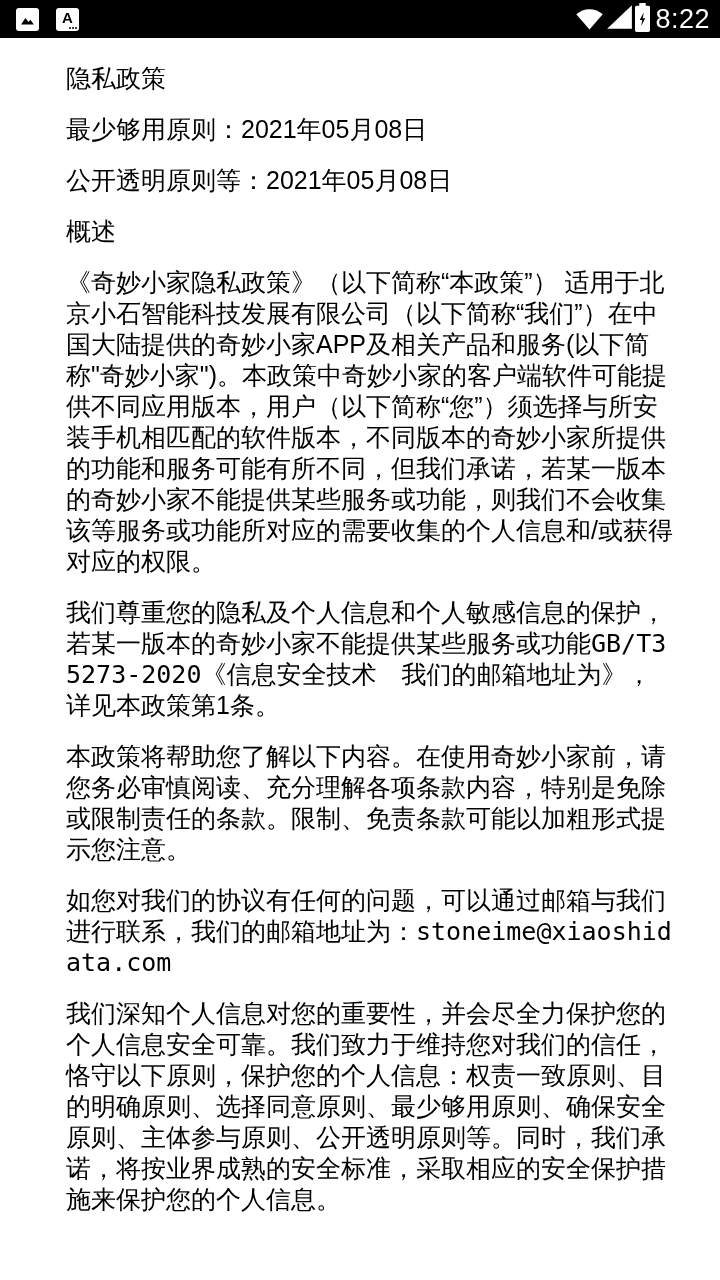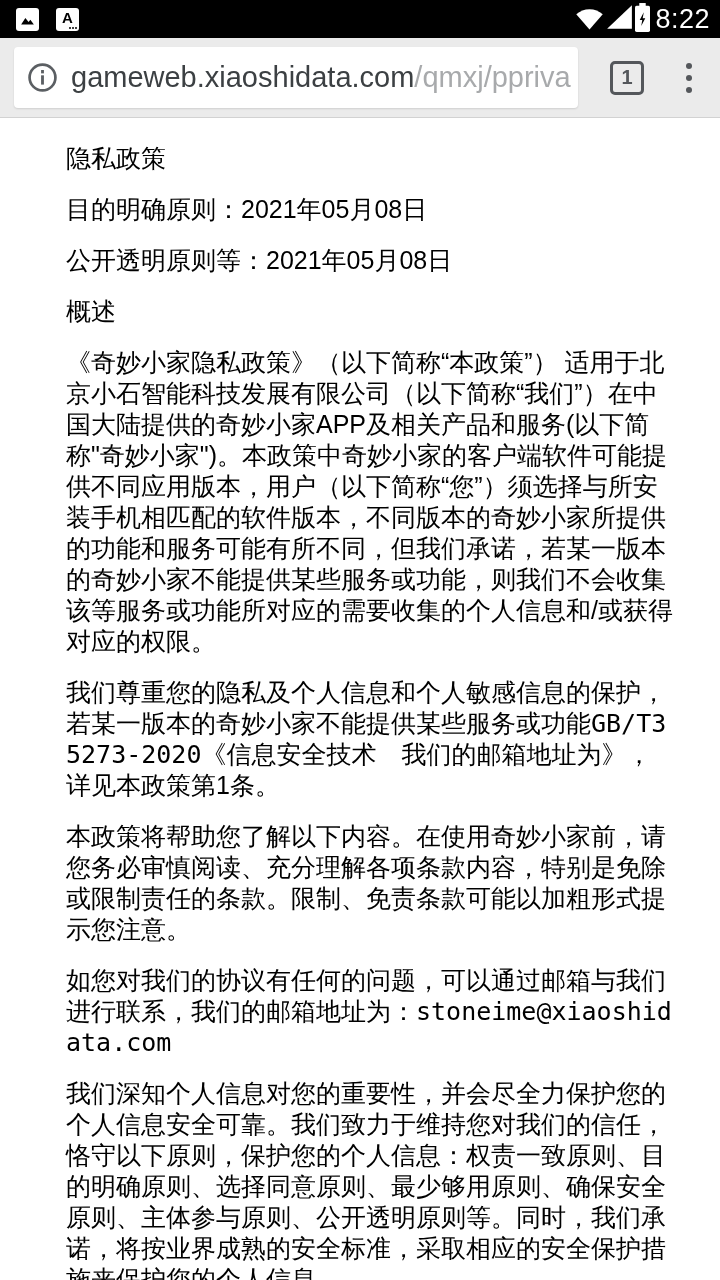--- a/index.html
+++ b/index.html
@@ -103,44 +103,24 @@
         <svg width="15" height="29" viewBox="0 0 14 27">
             <rect x="4" y="0" width="6" height="3" fill="#fff"></rect>
             <rect x="0" y="2.5" width="14" height="24.5" rx="1.5" fill="#fff"></rect>
             <path fill="#000" d="M8.2 8.5 L4.4 15.8 L6.8 15.8 L5.8 21.5 L9.6 14.2 L7.2 14.2 Z"></path>
           </svg>
       </span>
       <span class="status-time">8:22</span>
     </div>
   </div>
 
-  <div class="toolbar">
-    <div class="omnibox">
-      <span style="flex:none;display:flex;">
-        <svg width="31" height="31" viewBox="0 0 24 24">
-            <circle cx="12" cy="12" r="10" fill="none" stroke="#5b5f63" stroke-width="2.1"></circle>
-            <rect x="10.9" y="10.3" width="2.2" height="7.2" fill="#5b5f63"></rect>
-            <rect x="10.9" y="6.2" width="2.2" height="2.6" fill="#5b5f63"></rect>
-          </svg>
-      </span>
-      <span class="url-text"><span class="url-domain">gameweb.xiaoshidata.com</span><span class="url-path">/qmxj/ppriva</span></span>
-    </div>
-    <div class="tab-switcher">
-      <span>1</span>
-    </div>
-    <div class="menu-button">
-        <i></i>
-        <i></i>
-        <i></i>
-      </div>
-  </div>
 
   <div class="content">
     <p>隐私政策</p>
-    <p>目的明确原则：2021年05月08日</p>
+    <p>最少够用原则：2021年05月08日</p>
     <p>公开透明原则等：2021年05月08日</p>
     <p>概述</p>
     <div>
         <p><span>《奇妙小家隐私政策》（以下简称“本政策”） 适用于北京小石智能科技发展有限公司（以下简称“我们”）在中国大陆提供的奇妙小家APP及相关产品和服务(以下简称"奇妙小家")。本政策中奇妙小家的客户端软件可能提供不同应用版本，用户（以下简称“您”）须选择与所安装手机相匹配的软件版本，不同版本的奇妙小家所提供的功能和服务可能有所不同，但我们承诺，若某一版本的奇妙小家不能提供某些服务或功能，则我们不会收集该等服务或功能所对应的需要收集的个人信息和/或获得对应的权限。</span></p>
         <p><span>我们尊重您的隐私及个人信息和个人敏感信息的保护，若某一版本的奇妙小家不能提供某些服务或功能</span><span class="mono">GB/T35273-2020</span><span>《信息安全技术　我们的邮箱地址为》，详见本政策第1条。</span></p>
         <p><span>本政策将帮助您了解以下内容。在使用奇妙小家前，请您务必审慎阅读、充分理解各项条款内容，特别是免除或限制责任的条款。限制、免责条款可能以加粗形式提示您注意。</span></p>
         <p><span>如您对我们的协议有任何的问题，可以通过邮箱与我们进行联系，我们的邮箱地址为：</span><span class="mono">stoneime@xiaoshidata.com</span></p>
         <p><span>我们深知个人信息对您的重要性，并会尽全力保护您的个人信息安全可靠。我们致力于维持您对我们的信任，恪守以下原则，保护您的个人信息：权责一致原则、目的明确原则、选择同意原则、最少够用原则、确保安全原则、主体参与原则、公开透明原则等。同时，我们承诺，将按业界成熟的安全标准，采取相应的安全保护措施来保护您的个人信息。</span></p>
       </div>
   </div>

